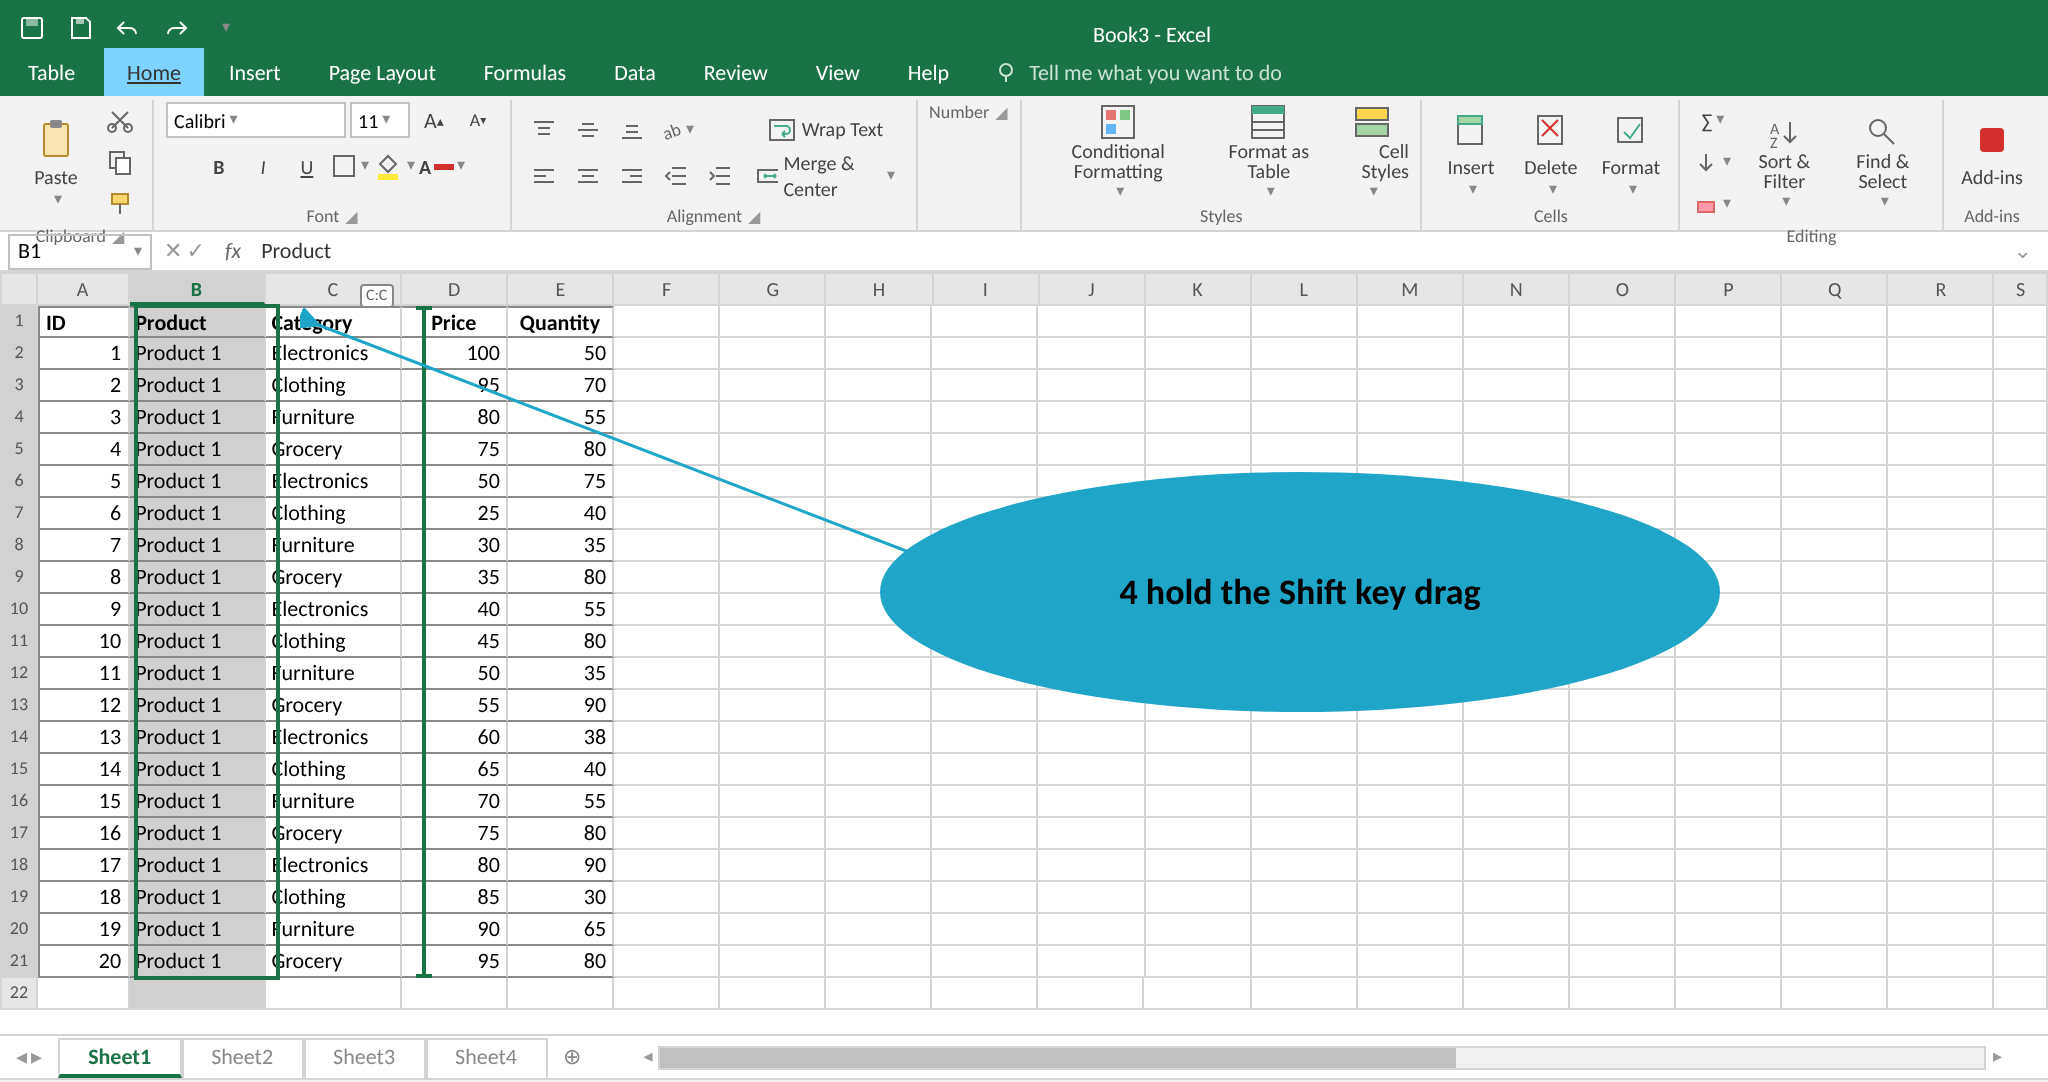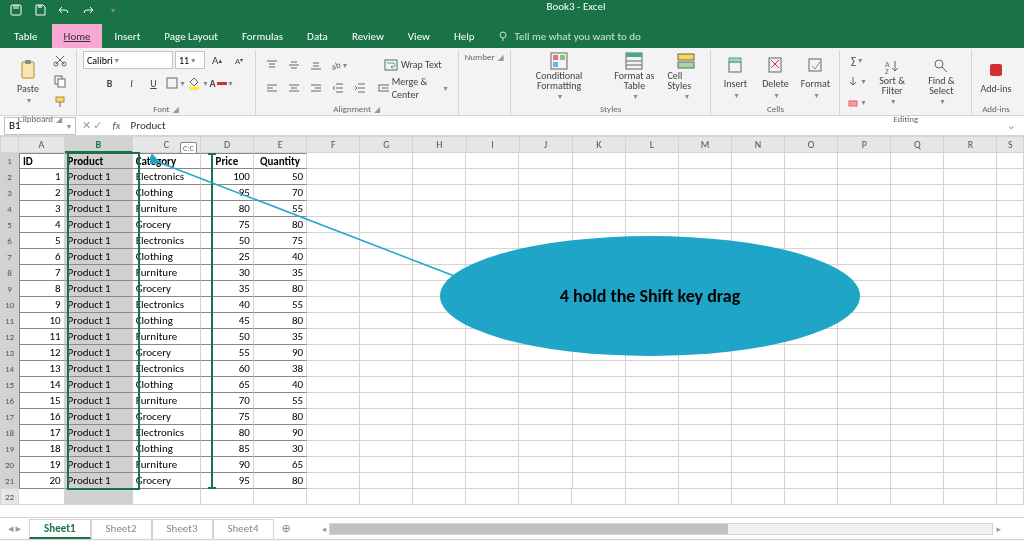--- a/index.html
+++ b/index.html
@@ -1,27 +1,27 @@
 <!DOCTYPE html>
 <html><head>
 <meta charset="utf-8">
 <style>
 *{margin:0;padding:0;box-sizing:border-box;font-family:"Segoe UI",Calibri,Arial,sans-serif;}
 body{width:1024px;height:541px;overflow:hidden;background:#fff;position:relative;}
-.titlebar{height:24px;background:#197346;display:flex;align-items:flex-start;color:#fff;font-size:11px;}
+.titlebar{height:24px;background:#197346;display:flex;align-items:flex-end;color:#fff;font-size:11px;}
 .qat{display:flex;align-items:center;gap:4px;padding:0 6px;}
 .qat-icon{width:20px;height:20px;display:flex;align-items:center;justify-content:center;cursor:pointer;}
 .titlebar-center{flex:1;text-align:center;}
 .titlebar-right{display:flex;align-items:center;gap:8px;padding:0 8px;}
 .avatar{width:18px;height:18px;border-radius:50%;background:#b6d7c9;color:#197346;display:flex;align-items:center;justify-content:center;font-size:9px;font-weight:600;}
 .win-btn{width:32px;height:20px;display:flex;align-items:center;justify-content:center;cursor:pointer;}
 .menubar{height:24px;background:#197346;display:flex;align-items:center;color:#fff;font-size:11px;}
 .menu-file{background:#197346;padding:0 14px;height:100%;display:flex;align-items:center;cursor:pointer;}
 .menu-tab{padding:0 12px;height:100%;display:flex;align-items:center;cursor:pointer;}
-.menu-tab.active{background:#f9a8d4;color:#333;text-decoration:underline;}
+.menu-tab.active{background:#7dd3fc;color:#333;text-decoration:underline;}
 .tellme{display:flex;align-items:center;gap:6px;padding:0 10px;color:#cbe2d6;}
 .ribbon{height:68px;background:#f3f3f3;border-bottom:1px solid #d4d4d4;display:flex;padding:2px 4px 0;}
 .rgroup{display:flex;flex-direction:column;border-right:1px solid #d4d4d4;padding:0 6px;}
 .rgroup-body{flex:1;display:flex;align-items:center;gap:4px;}
 .rgroup-label{font-size:9px;color:#666;text-align:center;padding:1px 0;display:flex;justify-content:center;align-items:center;gap:3px;}
 .rgroup-label .launcher{font-size:8px;color:#999;cursor:pointer;}
 .rbtn{display:flex;flex-direction:column;align-items:center;justify-content:center;min-width:36px;height:50px;cursor:pointer;font-size:10px;color:#444;}
 .rbtn-sm{height:20px;min-width:20px;display:flex;align-items:center;justify-content:center;cursor:pointer;font-size:10px;color:#444;}
 .rcombo{height:18px;border:1px solid #c1c1c1;background:#fff;font-size:10px;padding:0 3px;display:flex;align-items:center;cursor:pointer;}
 .ricon{width:18px;height:18px;display:inline-flex;align-items:center;justify-content:center;}
@@ -322,21 +322,21 @@
           </span>
           <span style="text-align:center;line-height:1">Format as Table</span>
         </div>
       <div class="rbtn dd">
           <span class="ricon ricon-lg">
             <svg width="20" height="20">
               <rect x="2" y="3" width="16" height="6" fill="#ffd54f" stroke="#666"></rect>
               <rect x="2" y="11" width="16" height="6" fill="#a5d6a7" stroke="#666"></rect>
             </svg>
           </span>
-          <span style="text-align:left;line-height:1">Cell Styles</span>
+          <span style="text-align:right;line-height:1">Cell Styles</span>
         </div>
     </div>
     <div class="rgroup-label">
         <span>Styles</span>
       </div>
   </div>
 
   <div class="rgroup">
     <div class="rgroup-body">
       <div class="rbtn dd">

